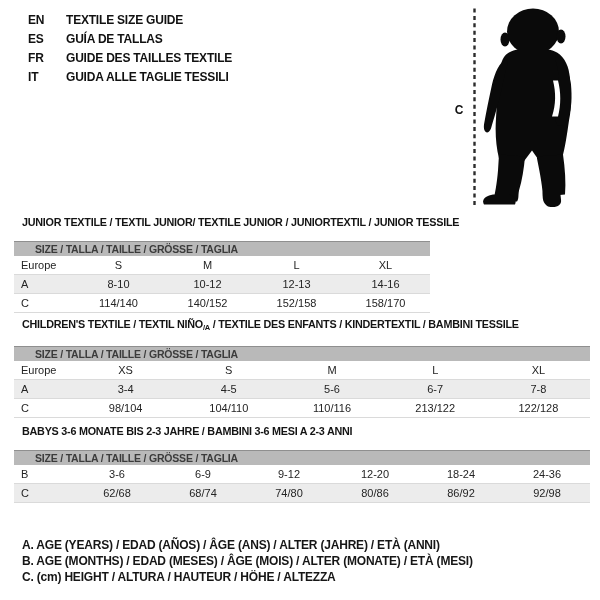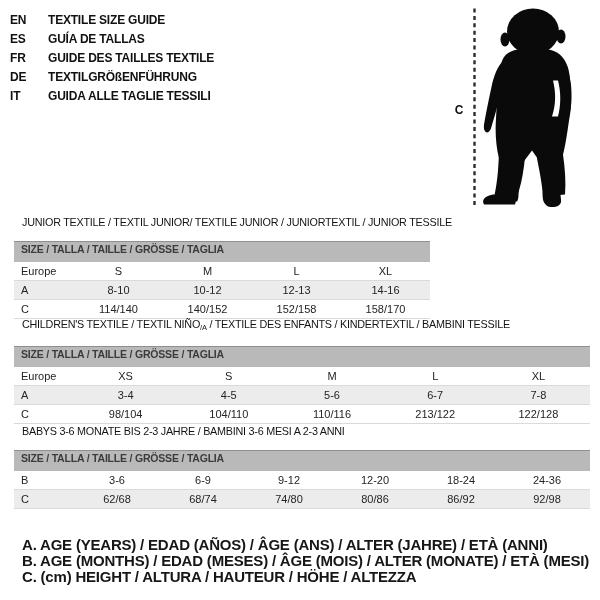--- a/index.html
+++ b/index.html
@@ -1,59 +1,58 @@
 <!DOCTYPE html>
 <html><head>
 <meta charset="utf-8">
 <style>
   * { margin:0; padding:0; box-sizing:border-box; }
   html, body { width:600px; height:600px; }
   body { background:#fff; font-family:"Liberation Sans", sans-serif; color:#1d1d1d; position:relative; }
   .canvas { position:absolute; left:0; top:0; width:600px; height:600px; background:#fff; overflow:hidden; }
 
   
-  .languages { position:absolute; left:10px; top:11px; }
+  .languages { position:absolute; left:28px; top:11px; }
   .lang-row { font-size:12px; font-weight:bold; line-height:19px; letter-spacing:-0.2px; color:#111; white-space:nowrap; }
   .lang-code { display:inline-block; width:38px; }
 
   
   .figure { position:absolute; left:455px; top:6px; width:145px; height:206px; }
   .measure-c { position:absolute; left:450px; top:103px; width:18px; text-align:center; font-size:12px; font-weight:bold; color:#111; }
 
   
   .tbl { position:absolute; left:14px; }
   .t1 { top:216px; width:416px; }
   .t2 { top:318px; width:576px; }
   .t3 { top:424px; width:576px; }
-  .tbl-title { font-size:10.8px; font-weight:normal; letter-spacing:-0.25px; color:#141414; line-height:13px; margin:0 8px 12px 8px; white-space:nowrap; }
+  .tbl-title { font-size:10.8px; font-weight:bold; letter-spacing:-0.25px; color:#141414; line-height:13px; margin:0 8px 12px 8px; white-space:nowrap; }
   .t3 .tbl-title { line-height:15px; margin-bottom:11px; }
   .sub { font-size:7.5px; vertical-align:-2px; }
-  .bar { height:21px; line-height:14px; background:#b9b9b9; border-top:1px solid #8f8f8f; font-size:10.5px; font-weight:bold; color:#3b3b3b; padding-left:7px; letter-spacing:-0.2px; }
+  .bar { height:15px; line-height:14px; background:#b9b9b9; border-top:1px solid #8f8f8f; font-size:10.5px; font-weight:bold; color:#3b3b3b; padding-left:21px; letter-spacing:-0.2px; }
   .row { display:grid; height:19px; font-size:11px; color:#242424; border-bottom:1px solid #dadada; align-items:center; }
   .cols5 { grid-template-columns:60px repeat(4, 1fr); }
   .cols6 { grid-template-columns:60px repeat(5, 1fr); }
   .cols7 { grid-template-columns:60px repeat(6, 1fr); }
   .stripe { background:#ececec; }
   .lab { padding-left:7px; }
   .val { text-align:center; }
 
   
   .notes { position:absolute; left:22px; top:537px; }
-  .note { font-size:15px; font-weight:bold; line-height:16px; letter-spacing:-0.2px; color:#161616; white-space:nowrap; }
+  .note { font-size:12px; font-weight:bold; line-height:16px; letter-spacing:-0.2px; color:#161616; white-space:nowrap; }
 </style>
 </head>
 <body>
 
 <div class="canvas">
 
   <div class="languages">
     <div class="lang-row"><span class="lang-code">EN</span><span>TEXTILE SIZE GUIDE</span></div>
     <div class="lang-row"><span class="lang-code">ES</span><span>GUÍA DE TALLAS</span></div>
     <div class="lang-row"><span class="lang-code">FR</span><span>GUIDE DES TAILLES TEXTILE</span></div>
-    <div class="lang-row"><span class="lang-code">DE</span><span>TEXTILGRÖßENFÜHRUNG</span></div>
     <div class="lang-row"><span class="lang-code">IT</span><span>GUIDA ALLE TAGLIE TESSILI</span></div>
   </div>
 
   <span class="measure-c">C</span>
 
   <div class="figure">
     <svg width="145" height="206" viewBox="0 0 145 205" xmlns="http://www.w3.org/2000/svg">
       <line x1="19.5" y1="2" x2="19.5" y2="201" stroke="#2c2c2c" stroke-width="2.4" stroke-dasharray="4 3.4"></line>
       <g fill="#0a0a0a">
 

